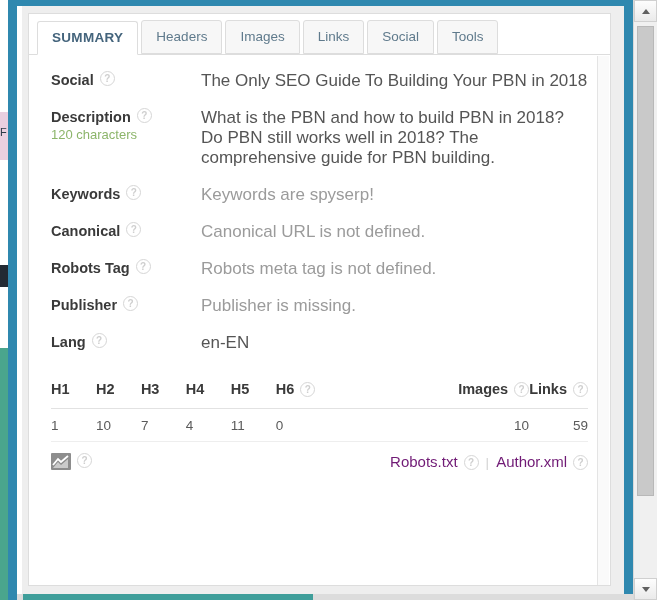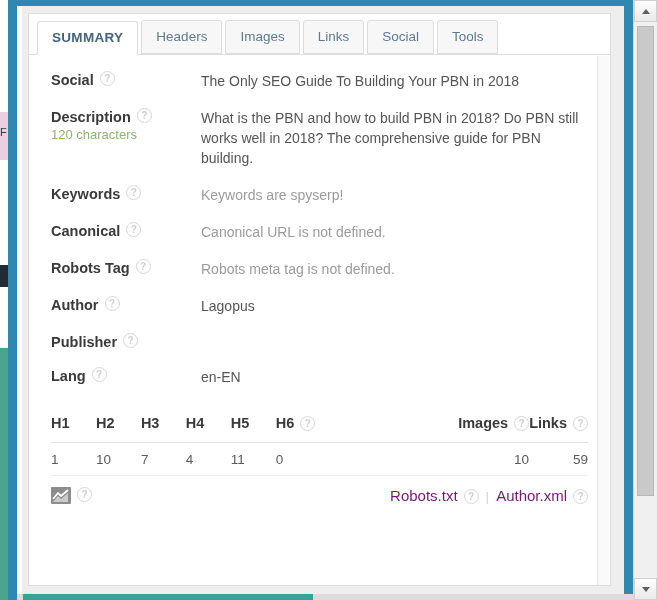--- a/index.html
+++ b/index.html
@@ -189,21 +189,21 @@
     vertical-align: middle;
   }
   .meta-count {
     display: block;
     font-size: 13px;
     color: #8cb56a;
     margin-top: 2px;
   }
   .meta-value {
     flex: 1;
-    font-size: 14px;
+    font-size: 17px;
     color: #555555;
     line-height: 20px;
     padding-top: 2px;
   }
   .meta-value.muted { color: #9b9b9b; }
 
   
   .help-icon {
     display: inline-block;
     width: 15px; height: 15px;
@@ -372,31 +372,26 @@
         <div class="meta-value muted">Canonical URL is not defined.</div>
       </div>
 
       <div class="meta-row">
         <div class="meta-label-col">
           <span class="meta-label">Robots Tag</span><span class="help-icon">?</span>
         </div>
         <div class="meta-value muted">Robots meta tag is not defined.</div>
       </div>
 
-      <div class="meta-row">
-        <div class="meta-label-col">
-          <span class="meta-label">Author</span><span class="help-icon">?</span>
-        </div>
-        <div class="meta-value">Lagopus</div>
-      </div>
 
       <div class="meta-row">
         <div class="meta-label-col">
           <span class="meta-label">Publisher</span><span class="help-icon">?</span>
         </div>
+        <div class="meta-value muted">Publisher is missing.</div>
       </div>
 
       <div class="meta-row">
         <div class="meta-label-col">
           <span class="meta-label">Lang</span><span class="help-icon">?</span>
         </div>
         <div class="meta-value">en-EN</div>
       </div>
 
       <table class="counts-table">

